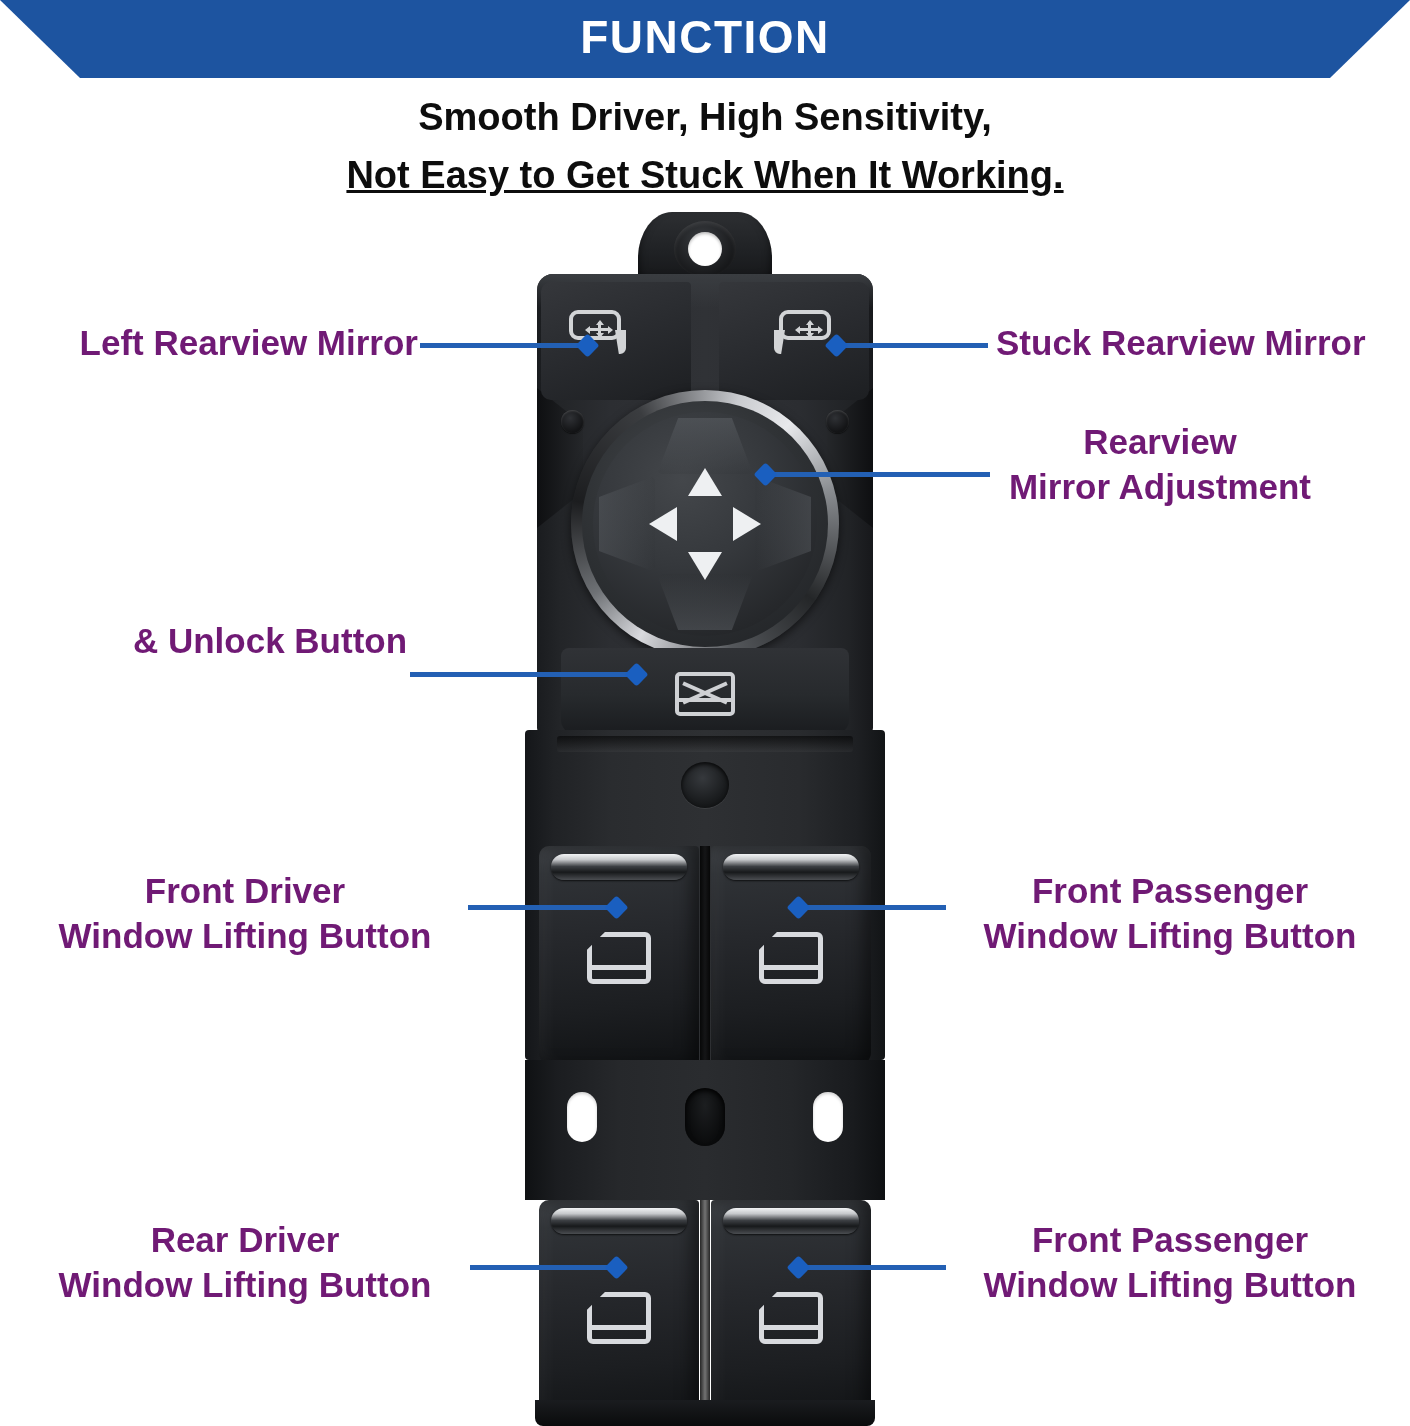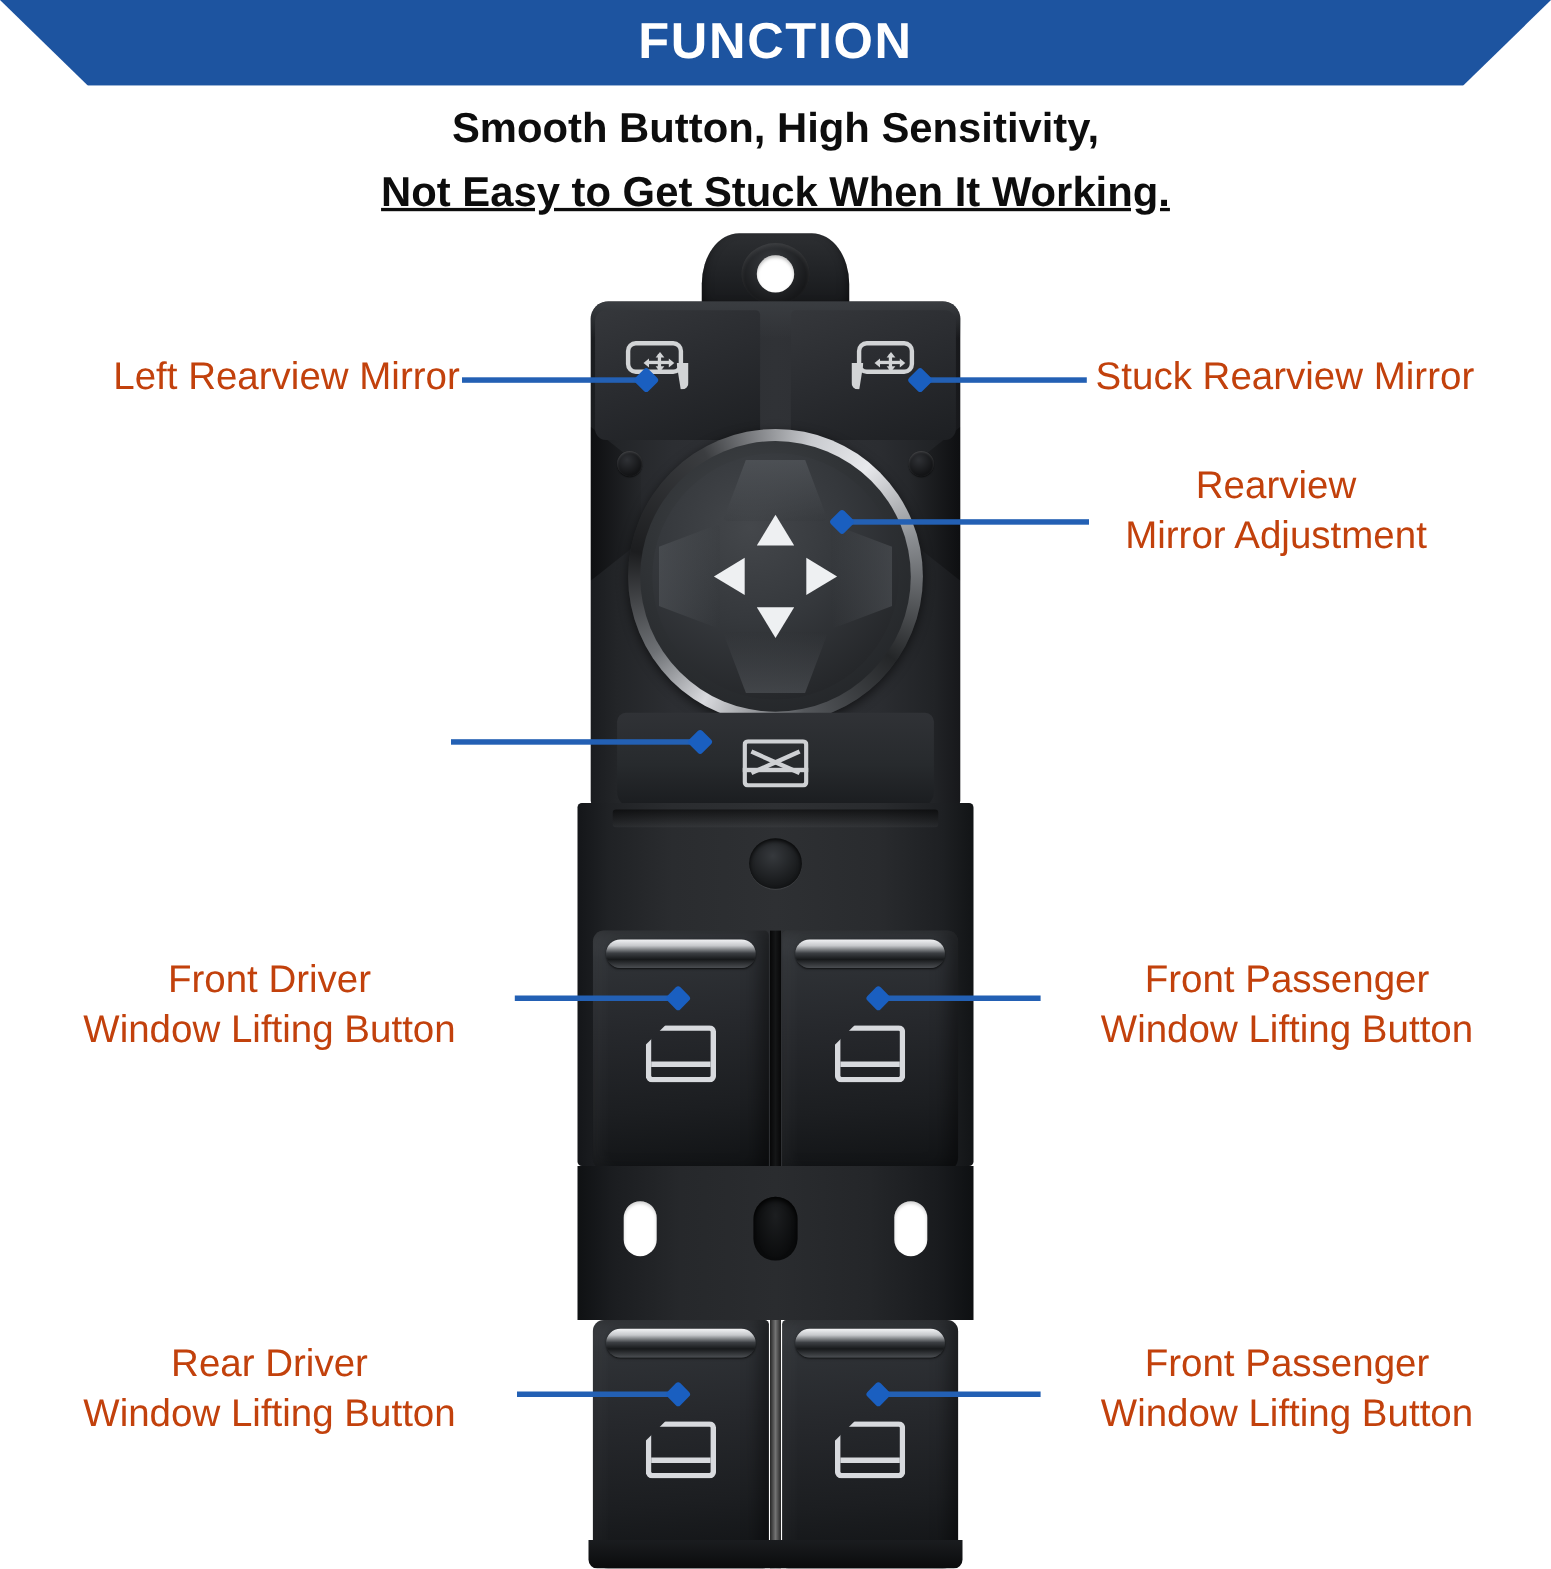--- a/index.html
+++ b/index.html
@@ -49,22 +49,22 @@
     font-size: 38px;
     font-weight: bold;
     line-height: 1.0;
   }
   .sub1 { top: 98px; }
   .sub2 { top: 156px; text-decoration: underline; }
 
   
   .callout {
     position: absolute;
-    color: #c2410c;
-    font-weight: normal;
+    color: #701a75;
+    font-weight: bold;
     font-size: 35px;
     line-height: 1.28;
     white-space: nowrap;
   }
   .callout.right-al { text-align: right; }
   .callout.left-al  { text-align: left; }
   .callout.ctr-al   { text-align: center; }
 
   
   .leader {
@@ -405,21 +405,21 @@
 </style>
 </head>
 <body>
 
 <div id="stage">
 
   <div class="banner">
     <span class="banner-title">FUNCTION</span>
   </div>
 
-  <div class="subtitle sub1">Smooth Button, High Sensitivity,</div>
+  <div class="subtitle sub1">Smooth Driver, High Sensitivity,</div>
   <div class="subtitle sub2">Not Easy to Get Stuck When It Working.</div>
 
   <div id="product">
 
     <div class="mount-tab"></div>
 
     <div class="upper-housing"></div>
     <div class="shoulder-l"></div>
     <div class="shoulder-r"></div>
 
@@ -543,20 +543,21 @@
   <div class="dot" style="left:828px; top:337px;"></div>
 
   <div class="callout ctr-al" style="left:960px; top:420px; width:400px;">
     <div>Rearview</div>
     <div>Mirror Adjustment</div>
   </div>
   <div class="leader" style="left:768px; top:472px; width:222px;"></div>
   <div class="dot" style="left:757px; top:466px;"></div>
 
   <div class="callout ctr-al" style="left:60px; top:619px; width:420px;">
+    <div>&amp; Unlock Button</div>
   </div>
   <div class="leader" style="left:410px; top:672px; width:222px;"></div>
   <div class="dot" style="left:628px; top:666px;"></div>
 
   <div class="callout ctr-al" style="left:20px; top:869px; width:450px;">
     <div>Front Driver</div>
     <div>Window Lifting Button</div>
   </div>
   <div class="leader" style="left:468px; top:905px; width:146px;"></div>
   <div class="dot" style="left:608px; top:899px;"></div>

